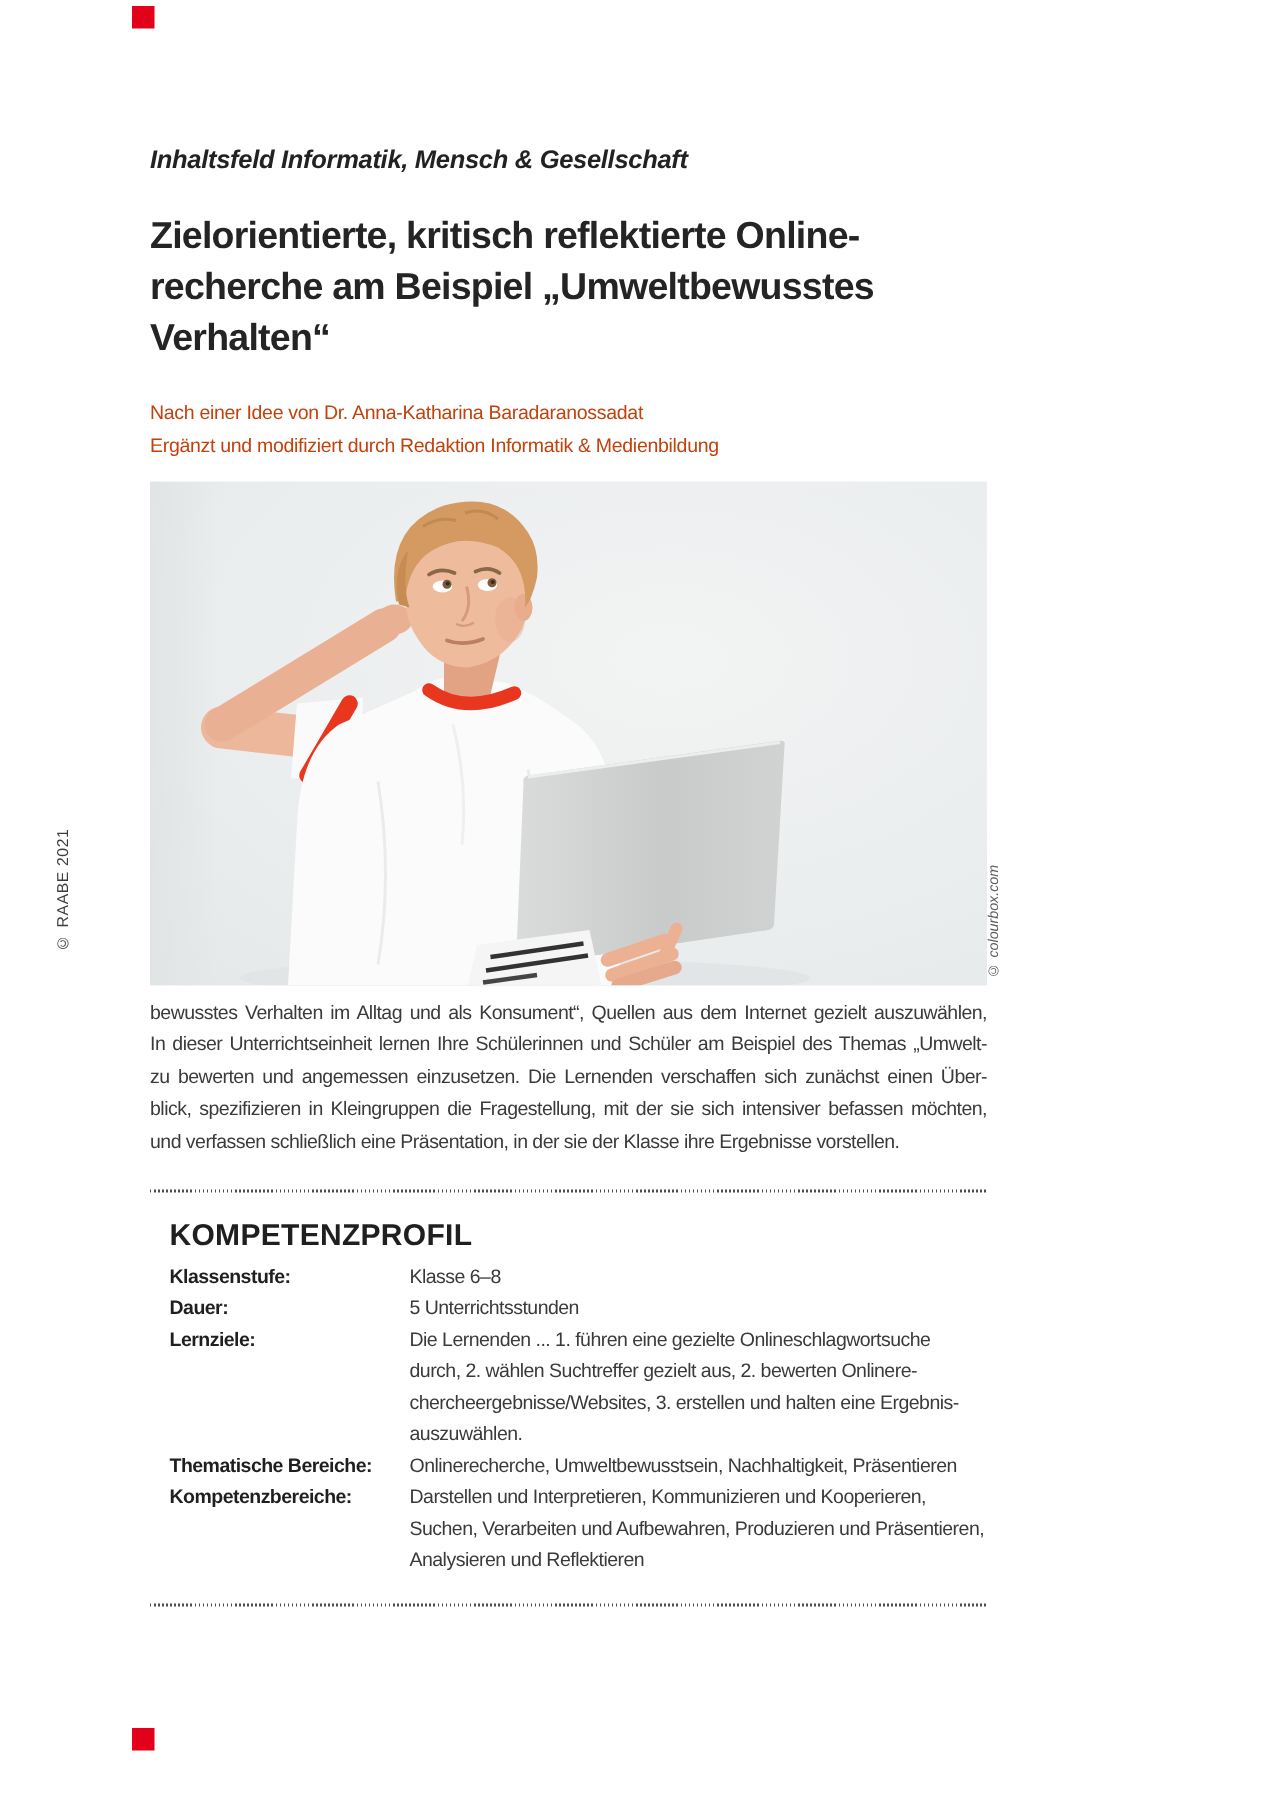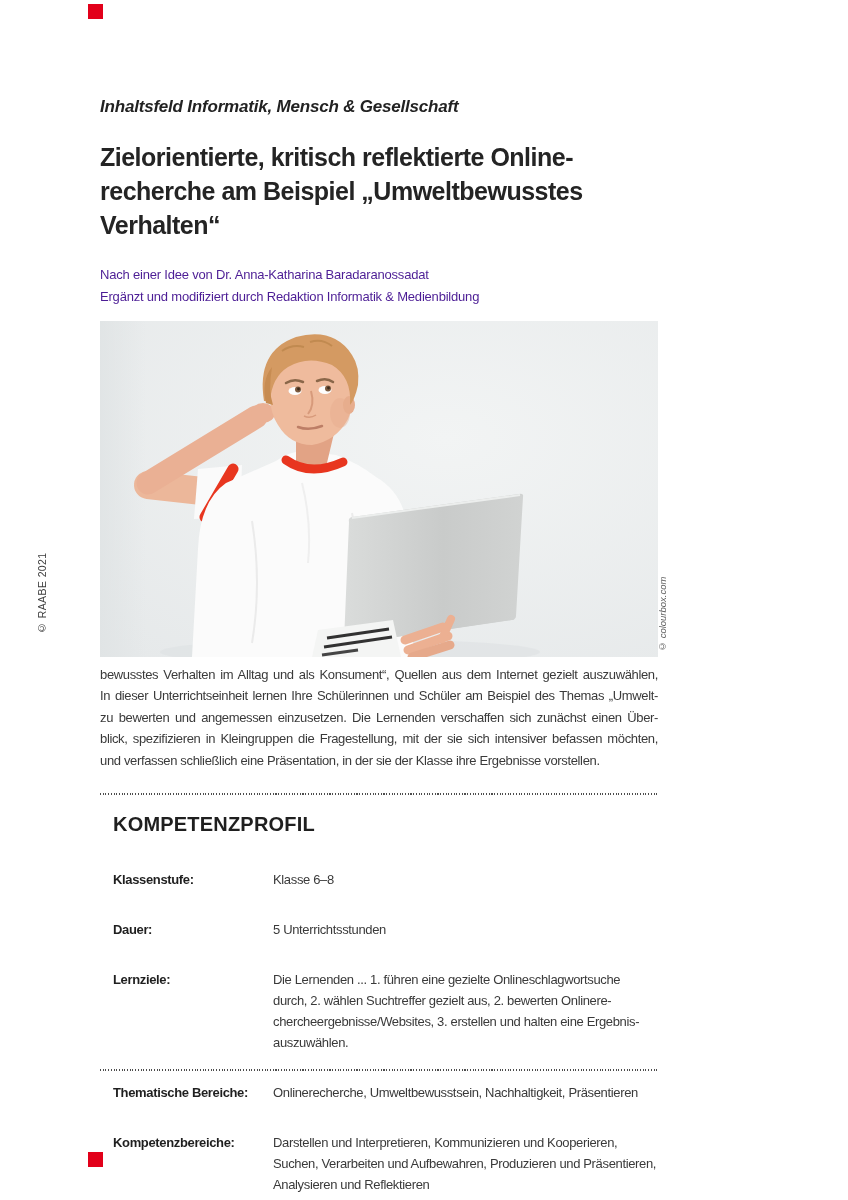--- a/index.html
+++ b/index.html
@@ -28,21 +28,21 @@
   .eyebrow{
     position:absolute;left:100px;top:97px;width:560px;
     font-size:17px;font-weight:bold;color:var(--text-dark);letter-spacing:-.2px;font-style:italic;
   }
   .title{
     position:absolute;left:100px;top:140px;width:562px;
     font-size:25px;font-weight:bold;line-height:34px;letter-spacing:-.5px;color:#242424;
   }
   .byline{
     position:absolute;left:100px;top:264px;width:560px;
-    font-size:13px;line-height:21.5px;letter-spacing:-.2px;color:#4c1d95;
+    font-size:13px;line-height:21.5px;letter-spacing:-.2px;color:#c2410c;
   }
   .photo{
     position:absolute;left:100px;top:321px;width:558px;height:336px;
     background:var(--photo-bg);overflow:hidden;
   }
   .photo svg{display:block;width:100%;height:100%;}
   .photo-credit{
     position:absolute;left:657px;top:556px;height:96px;
     writing-mode:vertical-rl;transform:rotate(180deg);
     font-size:9.5px;font-style:italic;color:#5c5c5c;white-space:nowrap;
@@ -60,21 +60,21 @@
   .divider-top{top:793px;}
   .divider-bottom{top:1069px;}
   .kp-heading{
     position:absolute;left:113px;top:813px;
     font-size:20px;font-weight:bold;letter-spacing:.2px;color:#1f1f1f;
   }
   .kp-table{
     position:absolute;left:113px;top:840px;width:545px;
     font-size:13px;line-height:21px;letter-spacing:-.35px;color:var(--text-body);
   }
-  .kp-row{display:flex;align-items:flex-start;margin-top:29px;}
+  .kp-row{display:flex;align-items:flex-start;}
   .kp-label{width:160px;flex:0 0 160px;font-weight:bold;color:#1f1f1f;}
   .kp-value{flex:1;}
   .kp-value div{white-space:nowrap;}
 </style>
 </head>
 <body>
 
 <div class="page">
 
   <div class="corner-marker marker-top"></div>

